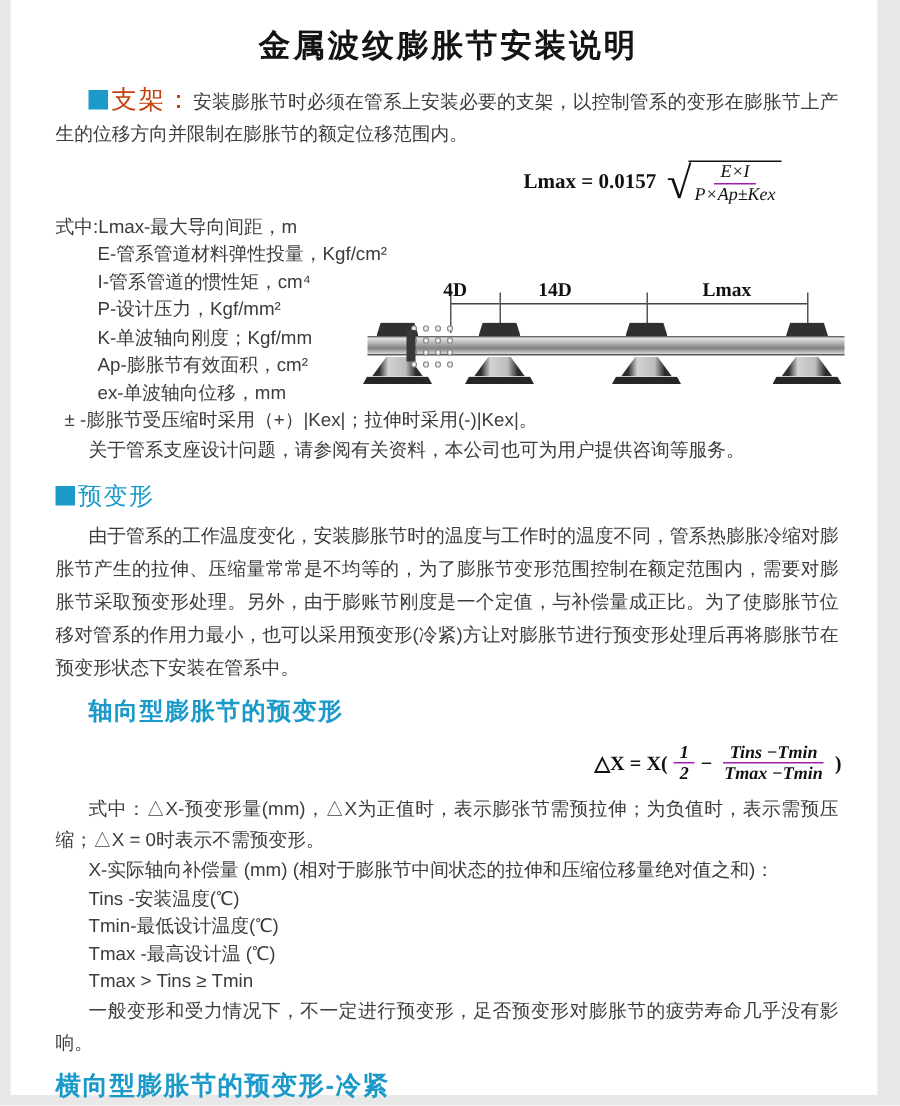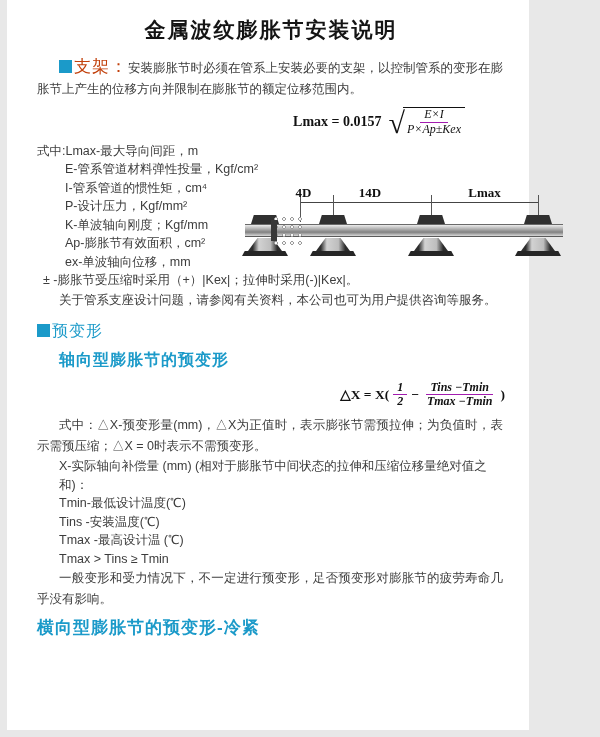--- a/index.html
+++ b/index.html
@@ -1,19 +1,19 @@
 <!DOCTYPE html>
 <html><head>
 <meta charset="utf-8">
 <style>
   * { margin:0; padding:0; box-sizing:border-box; }
   html,body { width:600px; height:737px; overflow:hidden; }
   body { background:#e8e8e8; font-family:"Liberation Sans", sans-serif; }
   .page {
-    position:relative; margin:0 7px; width:522px; height:730px;
+    position:relative; margin:0 7px; width:578px; height:730px;
     background:#ffffff; padding:12px 24px 0 30px; color:#3c3c3c;
   }
   .title { text-align:center; font-size:21px; font-weight:bold; color:#141414;
     letter-spacing:2px; margin:4px 0 12px 0; }
   p, .line { font-size:12.5px; line-height:21px; color:#3c3c3c; }
   .para { text-indent:22px; text-align:justify; margin-right:2px; }
   .sq { display:inline-block; width:13px; height:13px; background:#1b9ac9;
     vertical-align:-1px; margin-right:2px; }
   .h-inline { color:#c2410c; font-size:17px; font-weight:500; letter-spacing:1px; }
   .sec-head { font-size:16px; color:#1b9ac9; letter-spacing:1px; margin:10px 0 4px 0; }
@@ -124,20 +124,21 @@
     </div>
     <div class="support" style="left:269px;">
       <div class="cap"></div>
       <div class="saddle"></div>
       <div class="base"></div>
     </div>
   </div>
 
   <div class="sec-head"><span class="sq"></span><span>预变形</span></div>
 
+  <p class="para" style="line-height:22px;">由于管系的工作温度变化，安装膨胀节时的温度与工作时的温度不同，管系热膨胀冷缩对膨胀节产生的拉伸、压缩量常常是不均等的，为了膨胀节变形范围控制在额定范围内，需要对膨胀节采取预变形处理。另外，由于膨账节刚度是一个定值，与补偿量成正比。为了使膨胀节位移对管系的作用力最小，也可以采用预变形(冷紧)方让对膨胀节进行预变形处理后再将膨胀节在预变形状态下安装在管系中。</p>
 
   <div class="sub-head">轴向型膨胀节的预变形</div>
 
   <div class="formula f2">
     <span>△X = X(</span>
     <span class="frac">
       <span class="ftop">1</span>
       <span class="fbot">2</span>
     </span>
     <span>−</span>
@@ -145,22 +146,22 @@
       <span class="ftop">Tins −Tmin</span>
       <span class="fbot">Tmax −Tmin</span>
     </span>
     <span>)</span>
   </div>
 
   <p class="para">式中：△X-预变形量(mm)，△X为正值时，表示膨张节需预拉伸；为负值时，表示需预压缩；△X = 0时表示不需预变形。</p>
 
   <div class="ind2">
     <div class="varline">X-实际轴向补偿量 (mm) (相对于膨胀节中间状态的拉伸和压缩位移量绝对值之和)：</div>
+    <div class="varline">Tins -安装温度(℃)</div>
     <div class="varline">Tmin-最低设计温度(℃)</div>
-    <div class="varline">Tins -安装温度(℃)</div>
     <div class="varline">Tmax -最高设计温 (℃)</div>
     <div class="varline">Tmax &gt; Tins ≥ Tmin</div>
   </div>
 
   <p class="para">一般变形和受力情况下，不一定进行预变形，足否预变形对膨胀节的疲劳寿命几乎没有影响。</p>
 
   <div class="sub-head2">横向型膨胀节的预变形-冷紧</div>
 
 </div>
 

